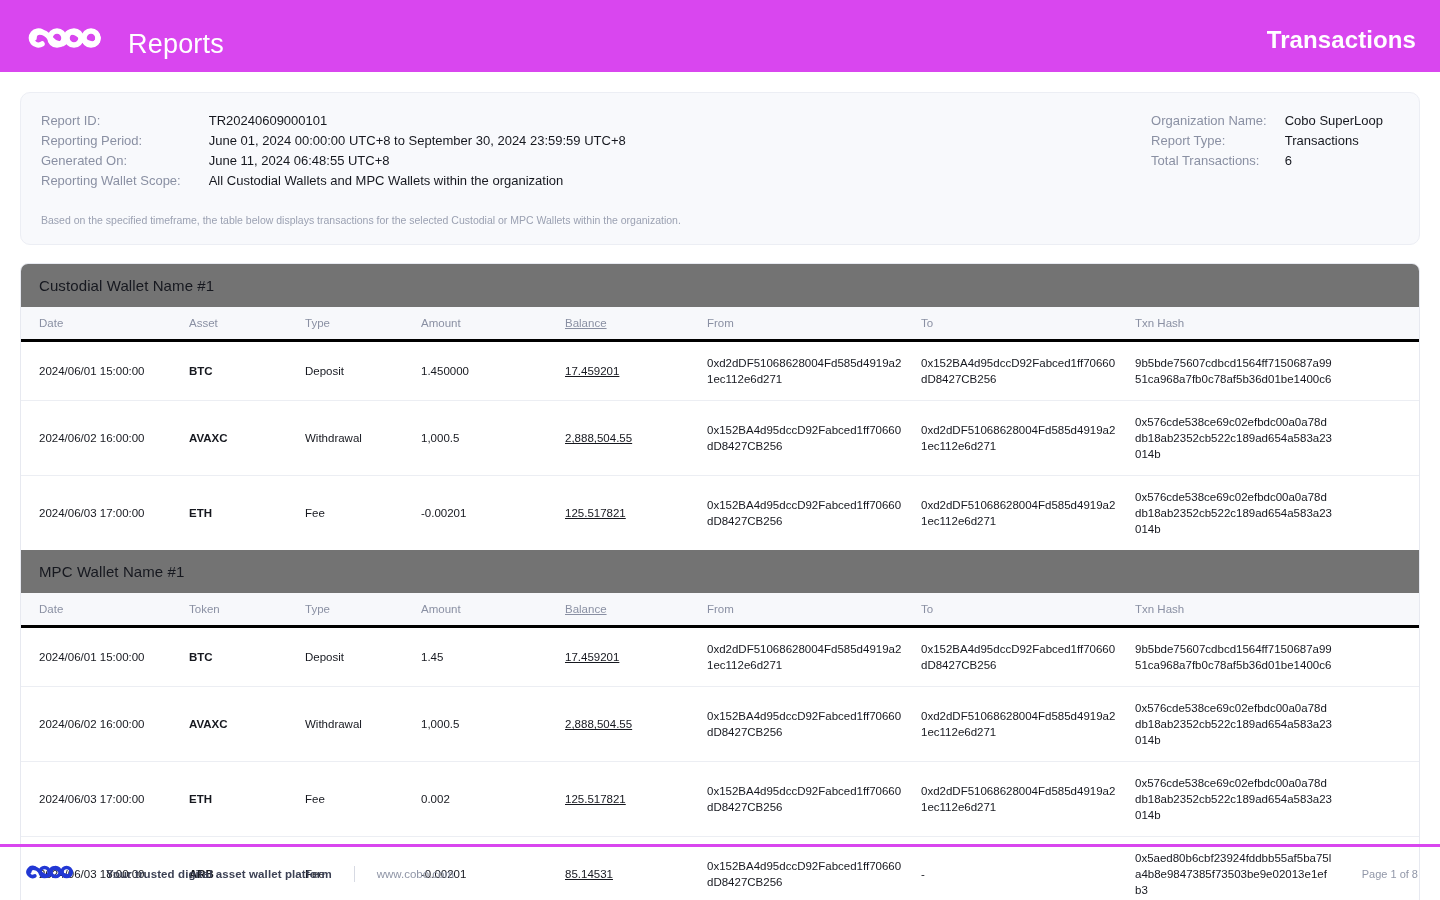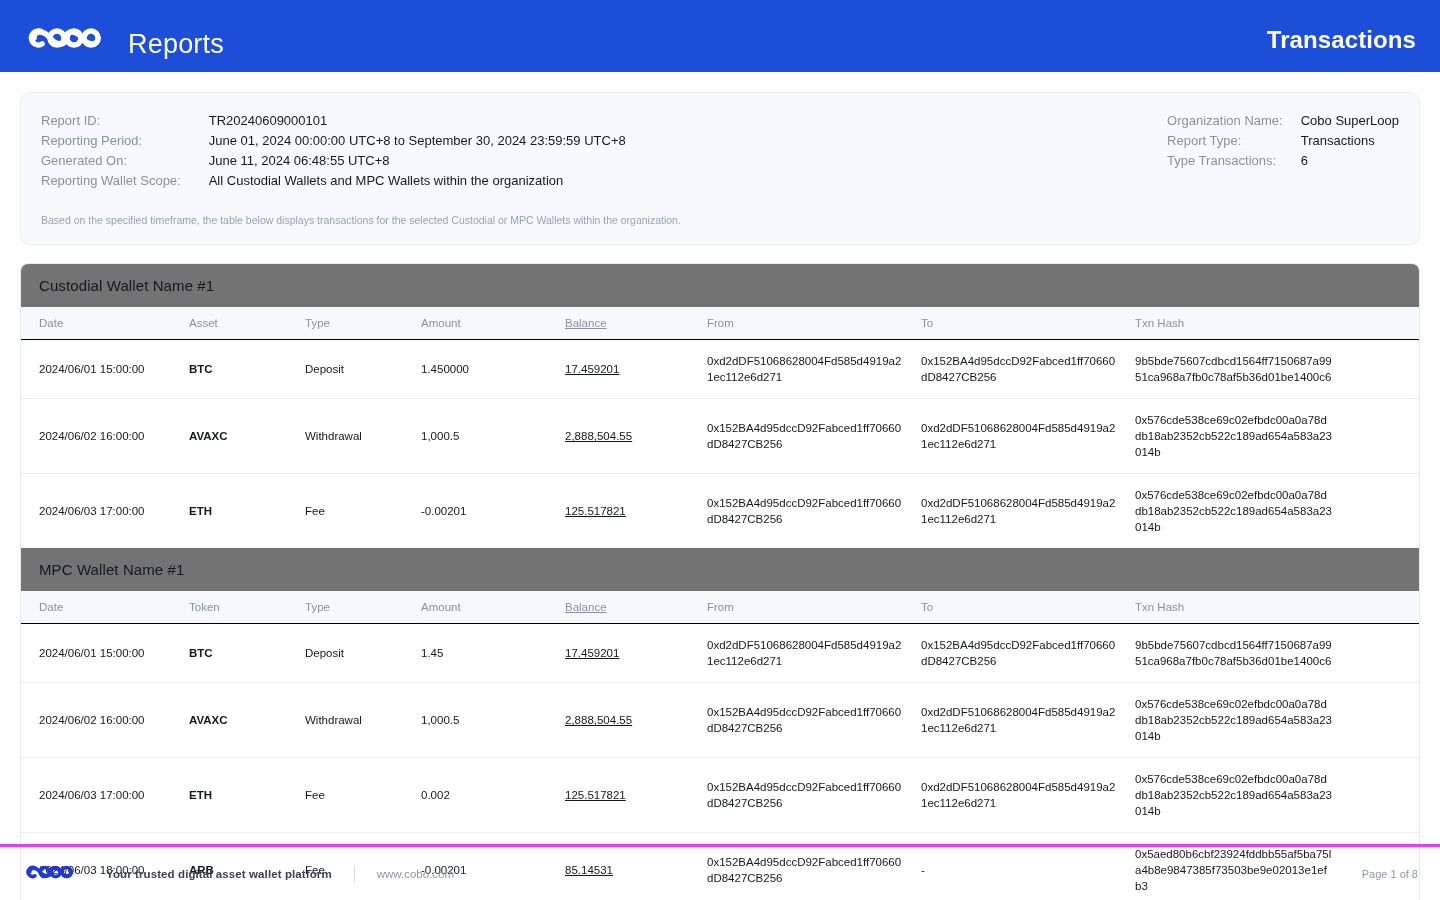--- a/index.html
+++ b/index.html
@@ -6,21 +6,21 @@
   html, body {
     width: 1440px; height: 900px;
     background: #ffffff;
     font-family: "Liberation Sans", sans-serif;
     -webkit-font-smoothing: antialiased;
   }
 
   
   .topbar {
     height: 72px;
-    background: #1d4ed8;
+    background: #d946ef;
     display: flex;
     align-items: center;
     justify-content: space-between;
     padding: 8px 24px 0 22px;
   }
   .brand { display: flex; align-items: baseline; gap: 10px; }
   .brand-logo { display: block; }
   .brand-word {
     color: #ffffff;
     font-size: 27px;
@@ -36,21 +36,21 @@
   }
 
   
   .page { padding: 20px 20px 0 20px; }
 
   
   .meta-card {
     background: #f8f9fc;
     border: 1px solid #eceef4;
     border-radius: 10px;
-    padding: 18px 20px 16px 20px;
+    padding: 18px 36px 16px 20px;
     position: relative;
   }
   .meta-cols { display: flex; justify-content: space-between; align-items: flex-start; }
   .meta-table { border-collapse: collapse; }
   .meta-table td {
     font-size: 13px;
     line-height: 20px;
     padding: 0 0 0 0;
     vertical-align: top;
     white-space: nowrap;
@@ -89,21 +89,21 @@
     border-collapse: collapse;
     table-layout: fixed;
   }
   table.txn thead th {
     background: #f7f8fb;
     color: #8a90a3;
     font-size: 11.5px;
     font-weight: 400;
     text-align: left;
     padding: 10px 0 10px 0;
-    border-bottom: 1px solid #000000;
+    border-bottom: 3px solid #000000;
   }
   table.txn tbody td {
     font-size: 11.5px;
     color: #16181f;
     padding: 13px 0 13px 0;
     border-bottom: 1px solid #eceef3;
     vertical-align: middle;
     line-height: 16px;
     word-break: break-all;
   }
@@ -197,21 +197,21 @@
         <tbody>
           <tr>
             <td class="meta-label">Organization Name:</td>
             <td class="meta-value">Cobo SuperLoop</td>
           </tr>
           <tr>
             <td class="meta-label">Report Type:</td>
             <td class="meta-value">Transactions</td>
           </tr>
           <tr>
-            <td class="meta-label">Type Transactions:</td>
+            <td class="meta-label">Total Transactions:</td>
             <td class="meta-value">6</td>
           </tr>
         </tbody>
       </table>
     </div>
     <div class="meta-note">Based on the specified timeframe, the table below displays transactions for the selected Custodial or MPC Wallets within the organization.</div>
   </div>
 
   <div class="report-block">
     <div class="section-title">Custodial Wallet Name #1</div>

